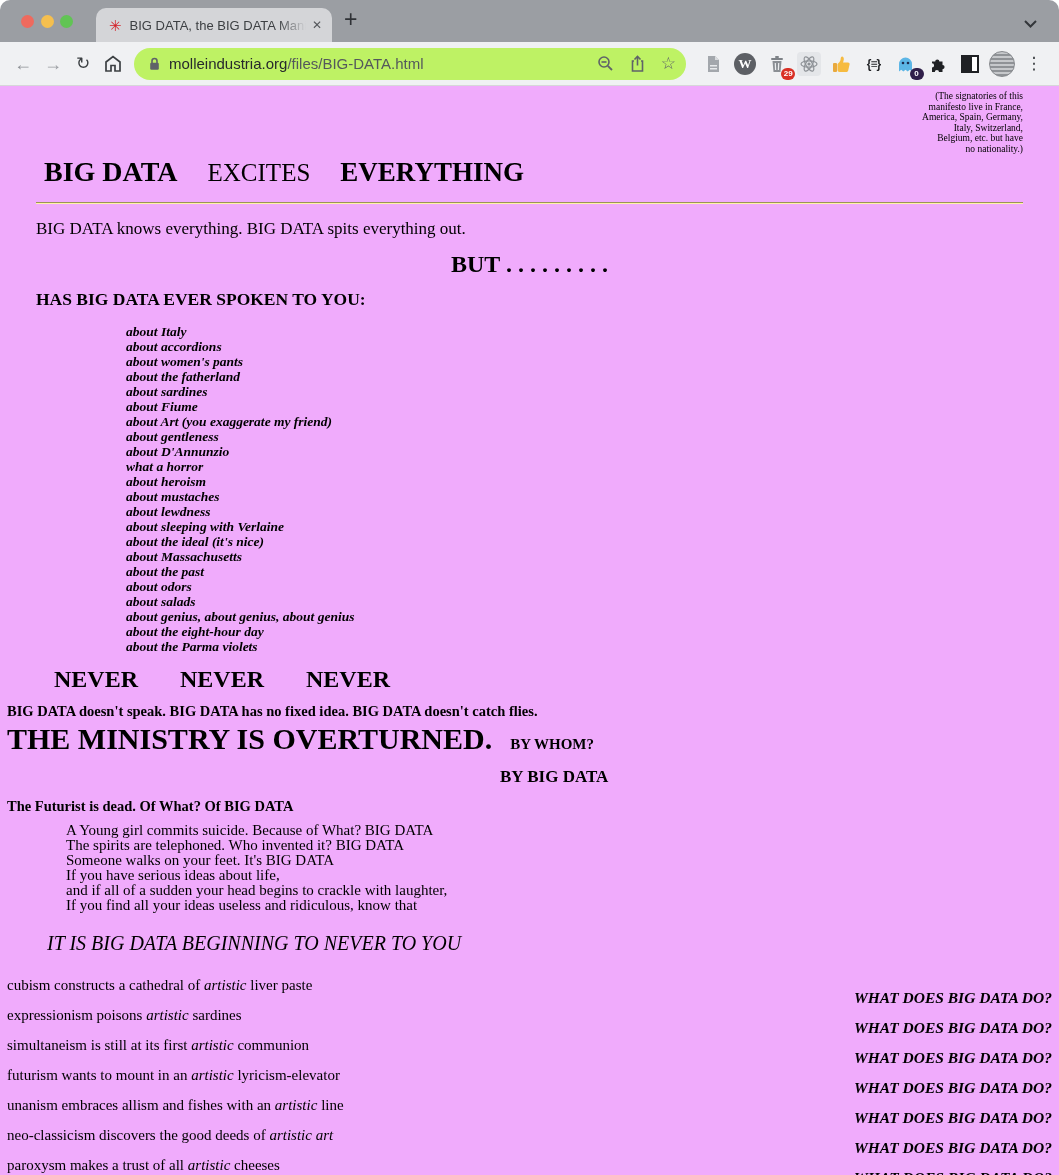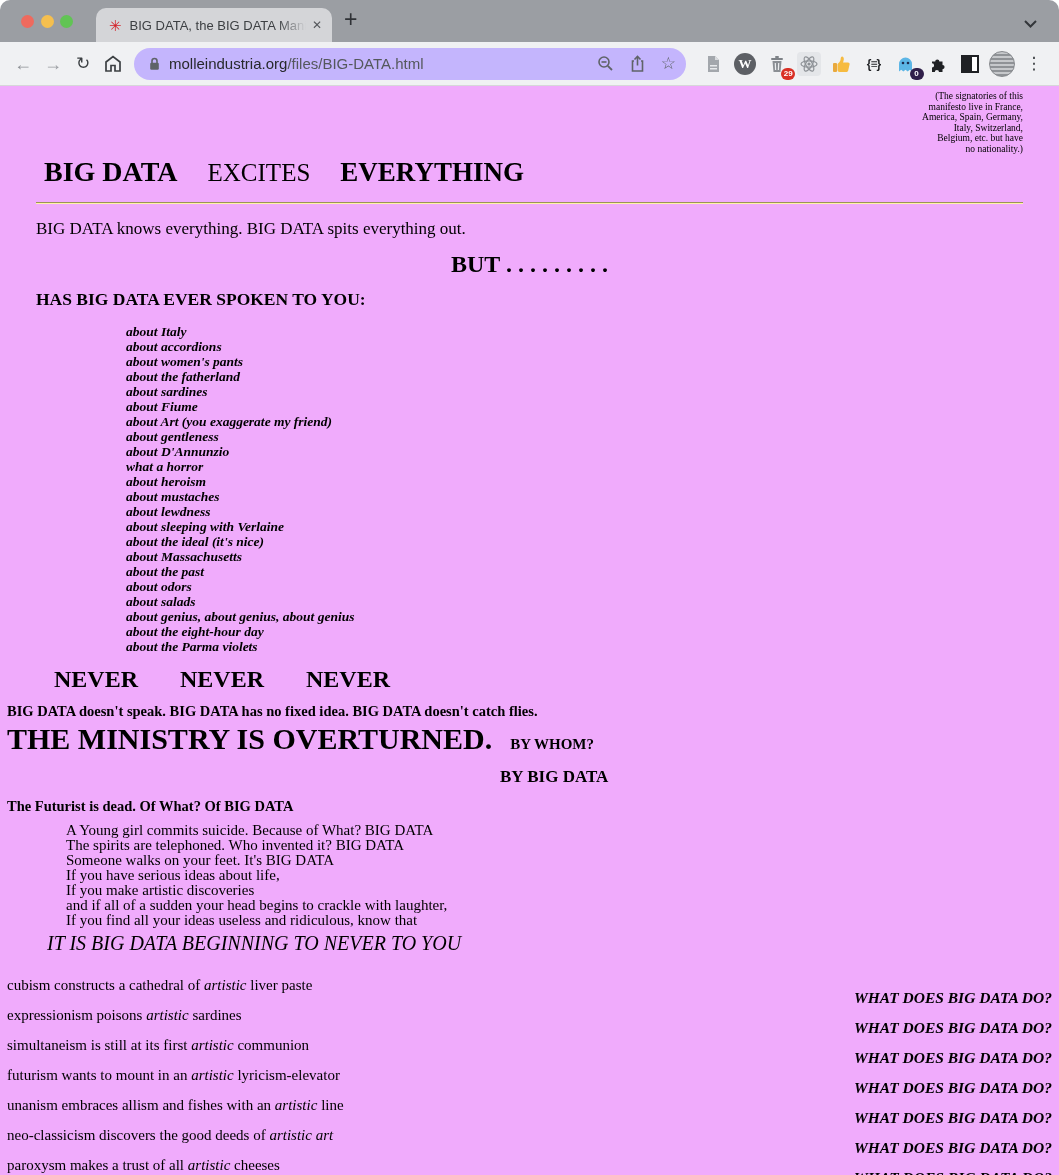--- a/index.html
+++ b/index.html
@@ -24,21 +24,21 @@
   .newtab { position:absolute; left:344px; top:6px; font-size:23px; font-weight:300; color:#2f3236; }
   .strip-chevron { position:absolute; right:22px; top:20px; }
 
   .toolbar { height:44px; background:#f0f1f3; border-bottom:1px solid #d6d7d9;
              display:flex; align-items:center; }
   .navbtn { width:30px; text-align:center; font-size:18px; line-height:30px; flex:none; }
   .i-back { color:#909398; margin-left:8px; }
   .i-forward { color:#9b9ea3; }
   .i-reload { color:#3c4043; font-size:17px; }
   .homebtn { width:30px; flex:none; text-align:center; }
-  .urlpill { flex:none; width:552px; height:32px; background:#c4b5fd; border-radius:16px;
+  .urlpill { flex:none; width:552px; height:32px; background:#bef264; border-radius:16px;
              margin-left:6px; display:flex; align-items:center; padding:0 10px 0 14px; }
   .url { font-size:15px; color:#27292c; white-space:nowrap; margin-left:8px; }
   .url .path { color:#54585c; }
   .pill-icons { margin-left:auto; display:flex; align-items:center; gap:16px; }
   .pill-icons .star { font-size:17px; color:#5f6368; line-height:16px; }
   .ext-area { flex:1; display:flex; align-items:center; justify-content:space-between;
               padding:0 12px 0 14px; }
   .ext { position:relative; width:26px; height:26px; display:flex; align-items:center;
          justify-content:center; }
   .badge { position:absolute; right:-5px; bottom:-3px; min-width:14px; height:12px;
@@ -272,21 +272,20 @@
 
     <div class="abs bybigdata">BY BIG DATA</div>
 
     <div class="abs futurist">The Futurist is dead. Of What? Of BIG DATA</div>
 
     <div class="abs suicide">
       <div>A Young girl commits suicide. Because of What? BIG DATA</div>
       <div>The spirits are telephoned. Who invented it? BIG DATA</div>
       <div>Someone walks on your feet. It's BIG DATA</div>
       <div>If you have serious ideas about life,</div>
-      <div>If you make artistic discoveries</div>
       <div>and if all of a sudden your head begins to crackle with laughter,</div>
       <div>If you find all your ideas useless and ridiculous, know that</div>
     </div>
 
     <div class="abs speakline">IT IS BIG DATA BEGINNING TO NEVER TO YOU</div>
 
     <div class="abs isms">
       <div><span>cubism constructs a cathedral of </span><i>artistic</i><span> liver paste</span></div>
       <div><span>expressionism poisons </span><i>artistic</i><span> sardines</span></div>
       <div><span>simultaneism is still at its first </span><i>artistic</i><span> communion</span></div>

